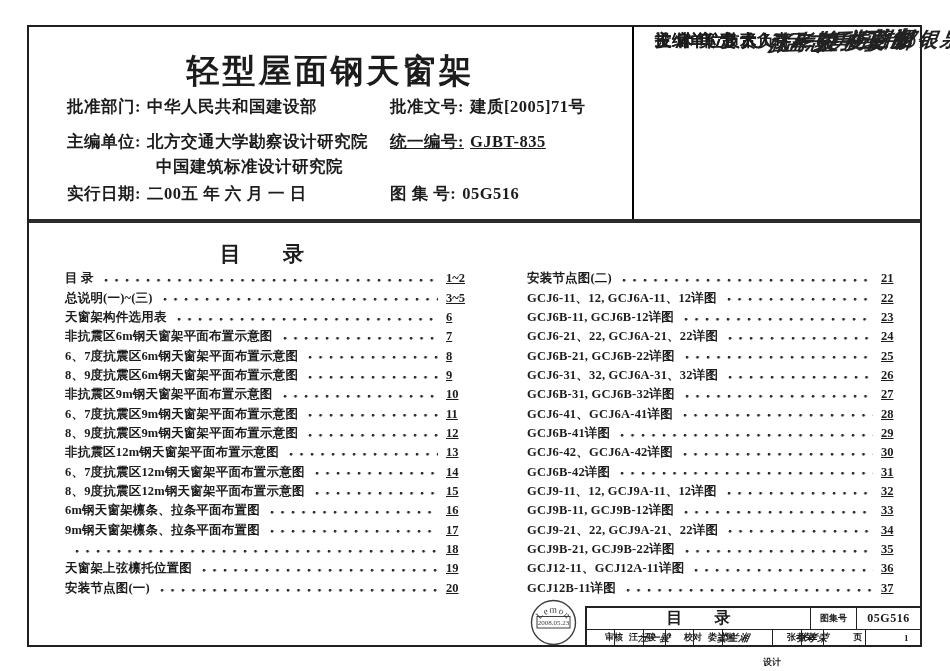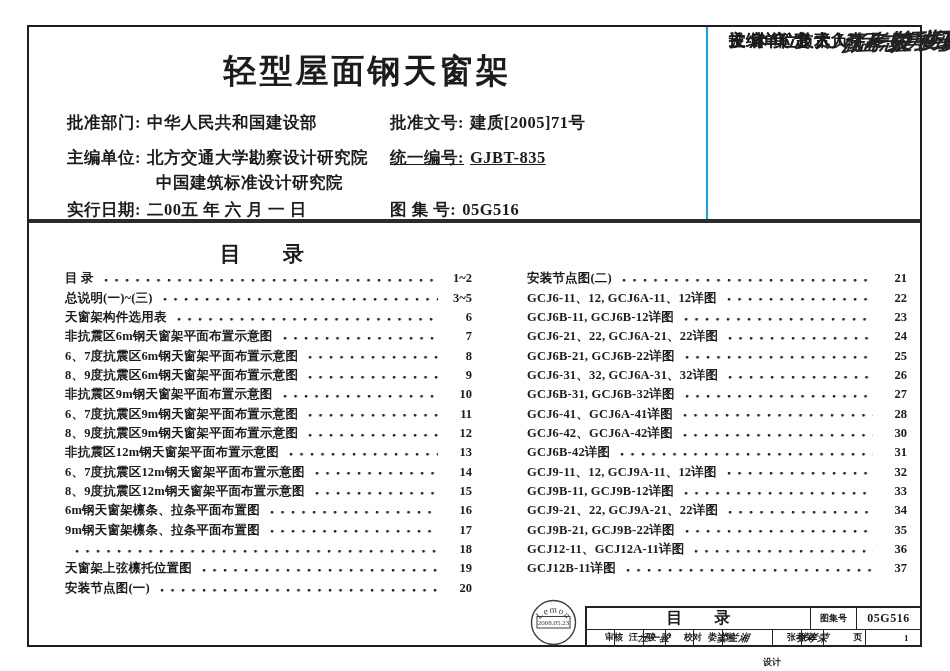--- a/index.html
+++ b/index.html
@@ -7,27 +7,27 @@
     width:950px;height:671px;background:#ffffff;overflow:hidden;position:relative;
     font-family:"Liberation Serif","DejaVu Serif",serif;color:#1c1c1c;
     -webkit-font-smoothing:antialiased;
   }
   .page{
     position:absolute;left:27px;top:25px;width:895px;height:622px;
     border:2px solid #1f1f1f;box-sizing:border-box;background:#fff;
   }
   
   .header{position:absolute;left:0;top:0;right:0;height:192px;border-bottom:4px solid #2b2b2b;display:flex;}
-  .header-left{width:679px;position:relative;border-right:2px solid #0ea5e9;box-sizing:border-box;}
+  .header-left{width:605px;position:relative;border-right:2px solid #000000;box-sizing:border-box;}
   .header-right{flex:1;position:relative;}
   .doc-title{
     position:absolute;top:22px;left:0;width:100%;text-align:center;
     font-size:33px;font-weight:700;letter-spacing:3px;white-space:nowrap;
   }
-  .hline{position:absolute;font-size:16.5px;font-weight:600;white-space:nowrap;letter-spacing:0.5px;margin-top:16px;}
+  .hline{position:absolute;font-size:16.5px;font-weight:600;white-space:nowrap;letter-spacing:0.5px;}
   .hline .lbl{margin-right:6px;}
   .hl1{left:38px;top:69px;}
   .hr1{left:361px;top:69px;}
   .hl2{left:38px;top:104px;}
   .hl2b{left:127px;top:129px;}
   .hr2{left:361px;top:104px;text-decoration:underline;}
   .hl3{left:38px;top:156px;}
   .hr3{left:361px;top:156px;}
   .sig-row{position:absolute;left:21px;right:4px;display:flex;align-items:center;white-space:nowrap;}
   .sig-label{font-size:16.5px;font-weight:600;letter-spacing:0.5px;}
@@ -45,21 +45,21 @@
   .toc-col{position:absolute;top:46px;}
   .toc-col.left{left:36px;width:407px;}
   .toc-col.right{left:498px;width:380px;}
   .trow{height:19.35px;display:flex;align-items:center;font-size:12.5px;font-weight:600;}
   .trow .t{white-space:nowrap;letter-spacing:0.2px;}
   .trow .dots{
     flex:1;align-self:stretch;margin:0 8px 0 10px;
     background-image:radial-gradient(circle at 2px 59%, #2a2a2a 0 1.15px, rgba(0,0,0,0) 1.7px);
     background-size:10.5px 19.35px;background-repeat:repeat-x;
   }
-  .trow .p{min-width:26px;text-align:right;white-space:nowrap;}
+  .trow .p{min-width:26px;white-space:nowrap;text-decoration:underline;}
   
   .stamp{position:absolute;left:501px;top:572px;width:47px;height:47px;}
   .stamp text{fill:#3d3d3d;font-family:"Liberation Serif","DejaVu Serif",serif;}
   
   .tblock{
     position:absolute;left:556px;top:579px;width:337px;height:41px;
     border:2px solid #222;box-sizing:border-box;display:flex;flex-direction:column;background:#fff;
   }
   .tb-top{flex:1;display:flex;align-items:stretch;}
   .tb-bottom{height:15px;display:flex;align-items:stretch;border-top:1.5px solid #222;}
@@ -256,20 +256,25 @@
       </div>
         <div class="trow">
         <span class="t">GCJ6B-31, GCJ6B-32详图</span>
         <span class="dots"></span>
         <span class="p">27</span>
       </div>
         <div class="trow">
         <span class="t">GCJ6-41、GCJ6A-41详图</span>
         <span class="dots"></span>
         <span class="p">28</span>
+      </div>
+        <div class="trow">
+        <span class="t">GCJ6B-41详图</span>
+        <span class="dots"></span>
+        <span class="p">29</span>
       </div>
         <div class="trow">
         <span class="t">GCJ6-42、GCJ6A-42详图</span>
         <span class="dots"></span>
         <span class="p">30</span>
       </div>
         <div class="trow">
         <span class="t">GCJ6B-42详图</span>
         <span class="dots"></span>
         <span class="p">31</span>

